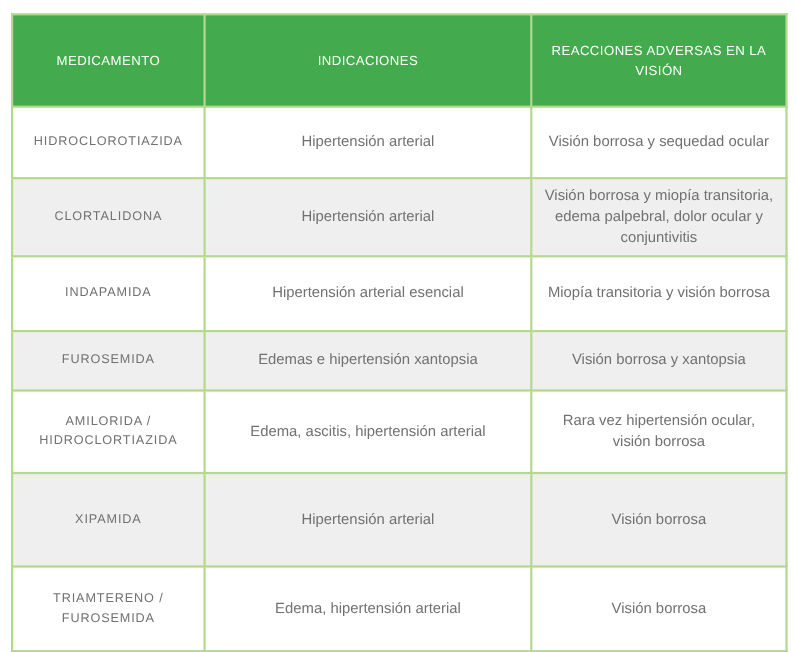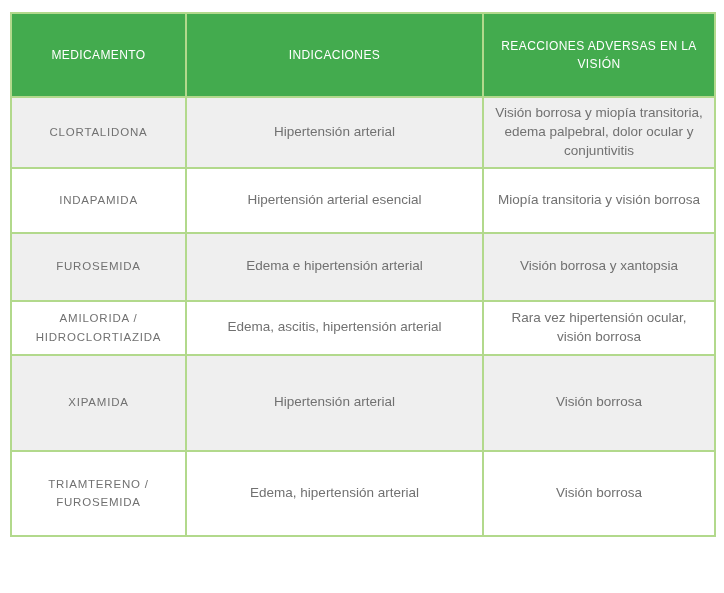--- a/index.html
+++ b/index.html
@@ -57,21 +57,21 @@
     font-size:11.5px;
     letter-spacing:0.8px;
     line-height:1.6;
   }
   tbody tr{background:var(--row-bg);}
   tbody tr.alt{background:var(--row-alt-bg);}
   tbody tr:nth-child(1){height:65px;}
   tbody tr:nth-child(2){height:65px;}
   tbody tr:nth-child(3){height:68px;padding-left:40px;}
   tbody tr:nth-child(4){height:54px;}
-  tbody tr:nth-child(5){height:96px;}
+  tbody tr:nth-child(5){height:75px;}
   tbody tr:nth-child(6){height:85px;}
   tbody tr:nth-child(7){height:77px;}
 </style>
 </head>
 <body>
 
 <div class="canvas">
   <table class="med-table">
     <colgroup>
       <col class="c1">
@@ -79,33 +79,38 @@
       <col class="c3">
     </colgroup>
     <thead>
       <tr>
         <th>MEDICAMENTO</th>
         <th>INDICACIONES</th>
         <th>REACCIONES ADVERSAS EN LA VISIÓN</th>
       </tr>
     </thead>
     <tbody>
+        <tr>
+          <td class="med">HIDROCLOROTIAZIDA</td>
+          <td>Hipertensión arterial</td>
+          <td>Visión borrosa y sequedad ocular</td>
+        </tr>
         <tr class="alt">
           <td class="med">CLORTALIDONA</td>
           <td>Hipertensión arterial</td>
           <td>Visión borrosa y miopía transitoria, edema palpebral, dolor ocular y conjuntivitis</td>
         </tr>
         <tr>
           <td class="med">INDAPAMIDA</td>
           <td>Hipertensión arterial esencial</td>
           <td>Miopía transitoria y visión borrosa</td>
         </tr>
         <tr class="alt">
           <td class="med">FUROSEMIDA</td>
-          <td>Edema e hipertensión arterial</td>
+          <td>Edemas e hipertensión xantopsia</td>
           <td>Visión borrosa y xantopsia</td>
         </tr>
         <tr>
           <td class="med">AMILORIDA / HIDROCLORTIAZIDA</td>
           <td>Edema, ascitis, hipertensión arterial</td>
           <td>Rara vez hipertensión ocular, visión borrosa</td>
         </tr>
         <tr class="alt">
           <td class="med">XIPAMIDA</td>
           <td>Hipertensión arterial</td>

